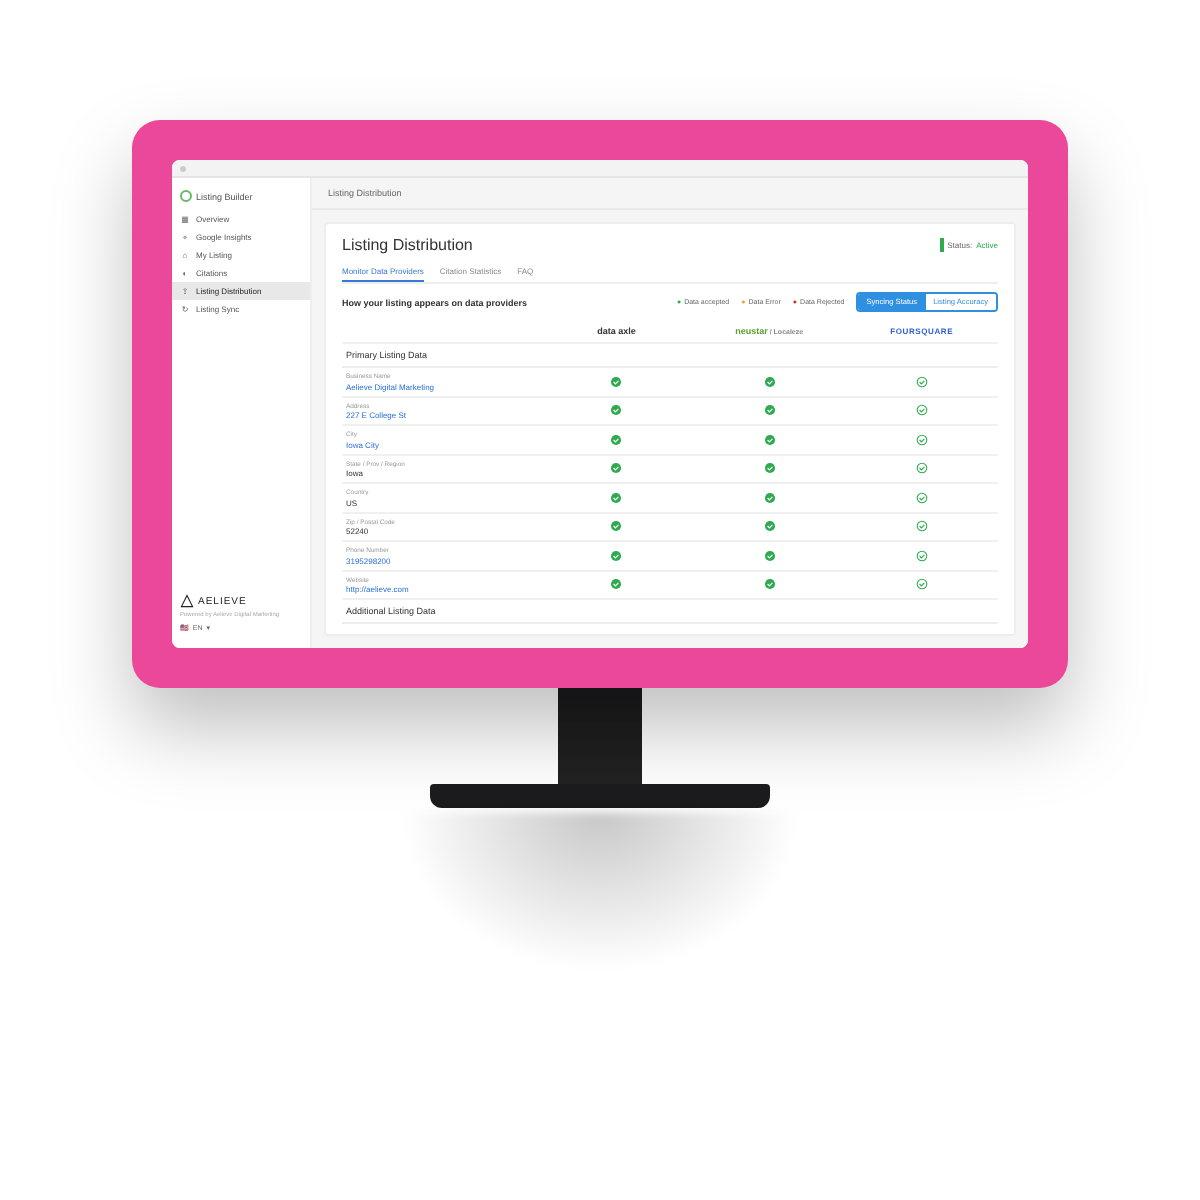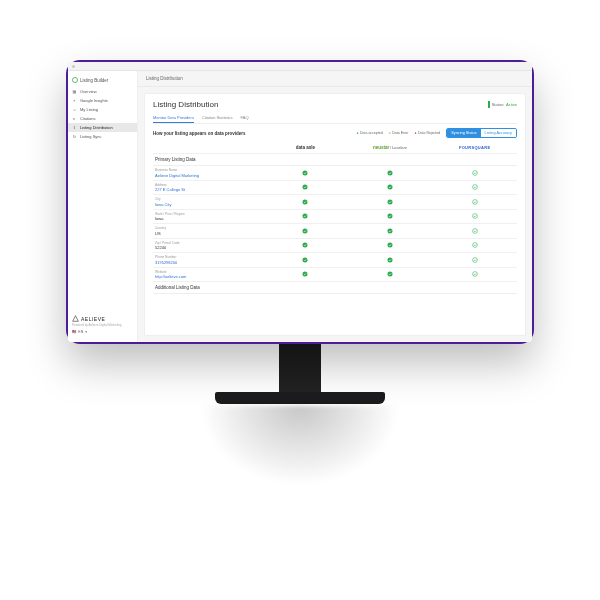--- a/index.html
+++ b/index.html
@@ -11,23 +11,23 @@
     overflow: hidden;
   }
   .monitor {
     margin-top: 60px;
     width: 468px;
     display: flex; flex-direction: column; align-items: center;
     position: relative;
   }
   .bezel {
     width: 468px; height: 284px;
-    background: #4c1d95;
+    background: #ec4899;
     border-radius: 14px;
-    padding: 2px;
+    padding: 20px;
     position: relative;
     box-shadow: 0 20px 40px rgba(0,0,0,0.25);
   }
   .screen {
     width: 100%; height: 100%;
     background: #fff;
     border-radius: 4px;
     overflow: hidden;
     font-size: 5px;
     color: #444;

